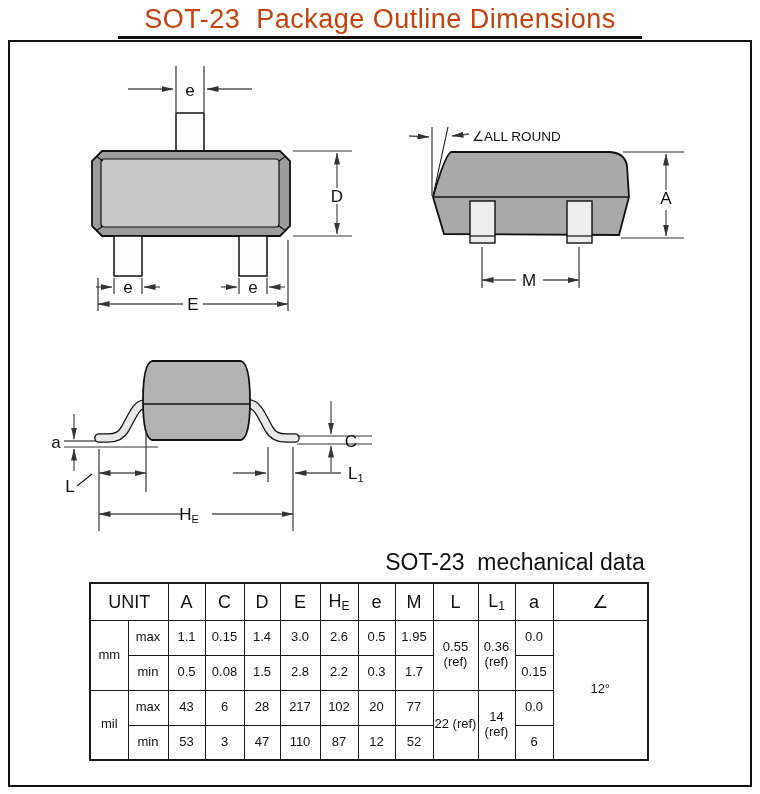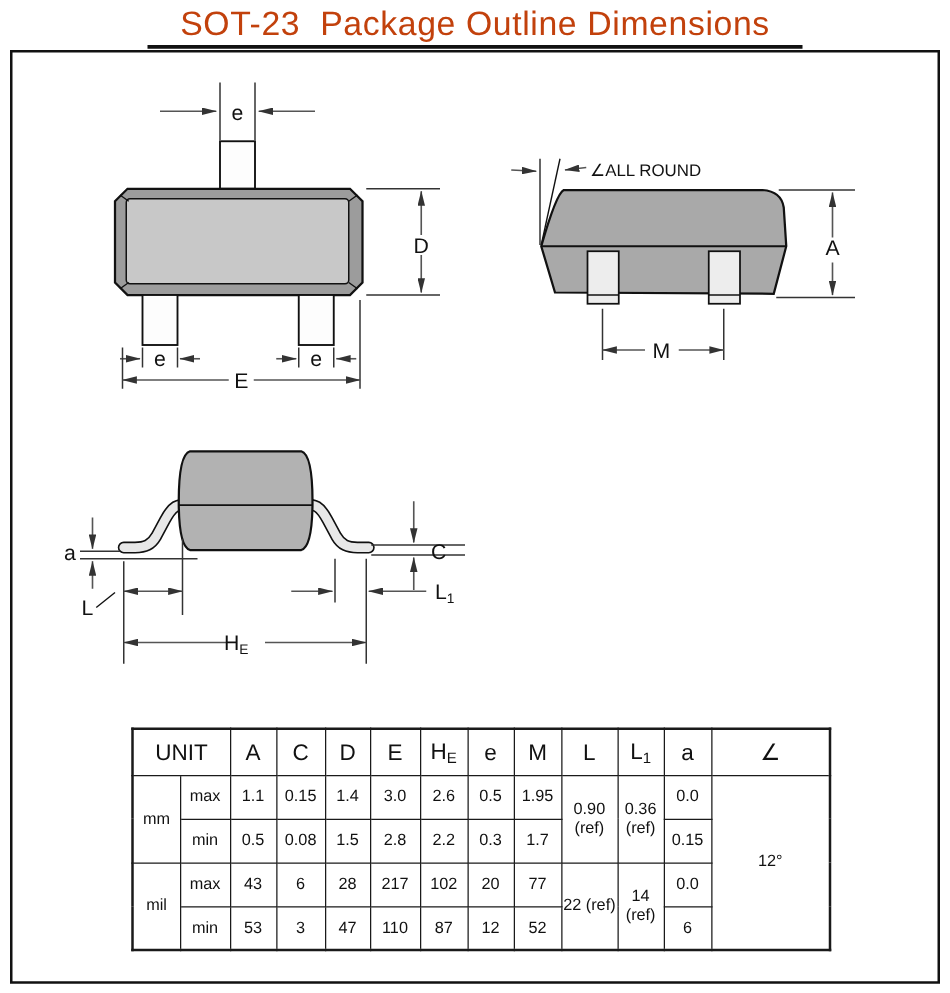--- a/index.html
+++ b/index.html
@@ -14,21 +14,21 @@
   svg{position:absolute;left:0;top:0;}
   .ext{stroke:#333;stroke-width:1.2;fill:none;}
   .dim{stroke:#555;stroke-width:1.3;fill:none;}
   .thin{stroke:#111;stroke-width:1.1;fill:none;}
   text{fill:#111;font-family:"Liberation Sans",sans-serif;font-size:17px;}
   .small{font-size:13.5px;}
   
   #mtable{position:absolute;left:89px;top:582px;border-collapse:collapse;table-layout:fixed;}
   #mtable th,#mtable td{border:1.5px solid #1a1a1a;text-align:center;vertical-align:middle;
       padding:0;font-size:13px;font-weight:normal;line-height:1.12;color:#111;}
-  #mtable{border:2px solid #1a1a1a;margin-left:16px;}
+  #mtable{border:2px solid #1a1a1a;}
   #mtable tr{height:35px;}
   #mtable tr.hdr{height:37px;}
   #mtable tr.hdr th{font-size:18px;}
   sub.sm{font-size:12px;vertical-align:-3px;}
 </style>
 </head>
 <body>
 
 <div id="page">
 
@@ -150,20 +150,21 @@
       <line class="dim" x1="233" y1="473" x2="266" y2="473" marker-end="url(#mE)"></line>
       <line class="dim" x1="295" y1="473" x2="341" y2="473" marker-start="url(#mS)"></line>
       <text x="348" y="479"><tspan>L</tspan><tspan font-size="11" dy="3">1</tspan></text>
 
       <line class="dim" x1="99" y1="514" x2="181" y2="514" marker-start="url(#mS)"></line>
       <line class="dim" x1="212" y1="514" x2="293" y2="514" marker-end="url(#mE)"></line>
       <text x="189" y="520" text-anchor="middle"><tspan>H</tspan><tspan font-size="11" dy="3">E</tspan></text>
     </g>
   </svg>
 
+  <div id="mechtitle">SOT-23  mechanical data</div>
 
   <table id="mtable">
     <colgroup>
       <col style="width:38px">
         <col style="width:40px">
         <col style="width:37px">
         <col style="width:39px">
       <col style="width:36px">
         <col style="width:40px">
         <col style="width:38px">
@@ -192,21 +193,21 @@
     <tr>
       <th rowspan="2">mm</th>
       <th>max</th>
       <td>1.1</td>
       <td>0.15</td>
       <td>1.4</td>
       <td>3.0</td>
       <td>2.6</td>
       <td>0.5</td>
       <td>1.95</td>
-      <td rowspan="2">0.90 (ref)</td>
+      <td rowspan="2">0.55 (ref)</td>
       <td rowspan="2">0.36 (ref)</td>
       <td>0.0</td>
       <td rowspan="4">12°</td>
     </tr>
     <tr>
       <th>min</th>
       <td>0.5</td>
       <td>0.08</td>
       <td>1.5</td>
       <td>2.8</td>

